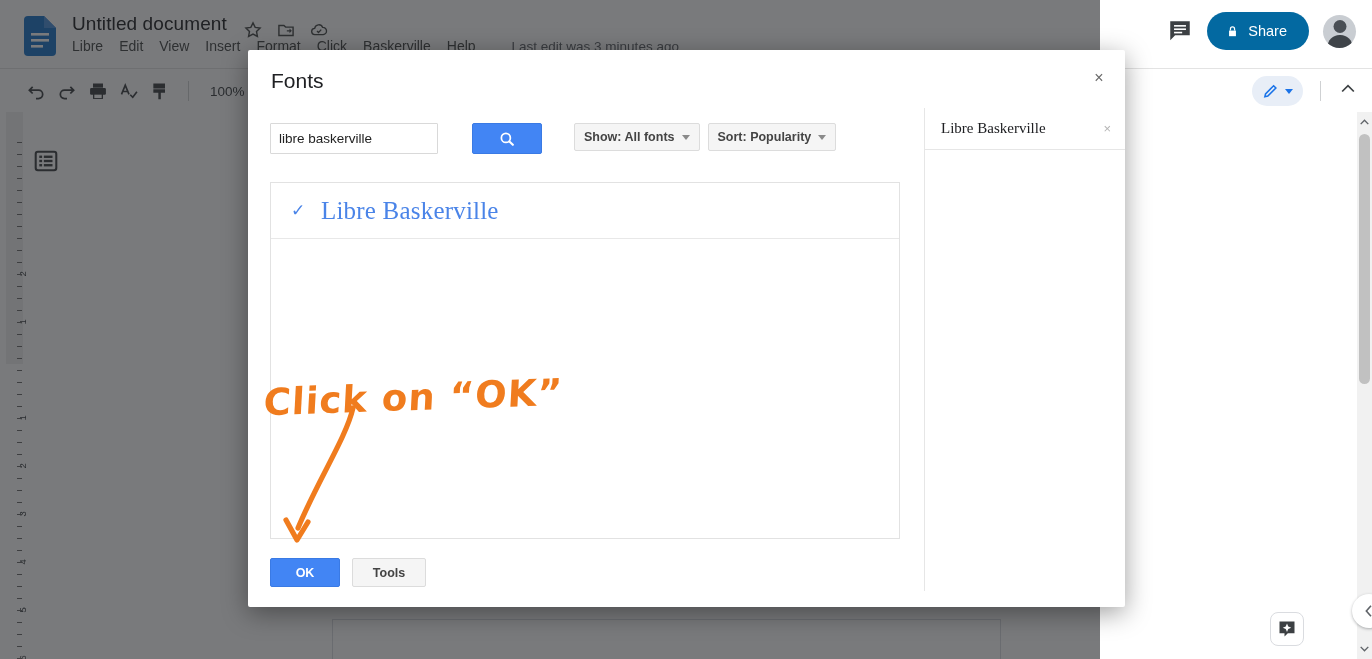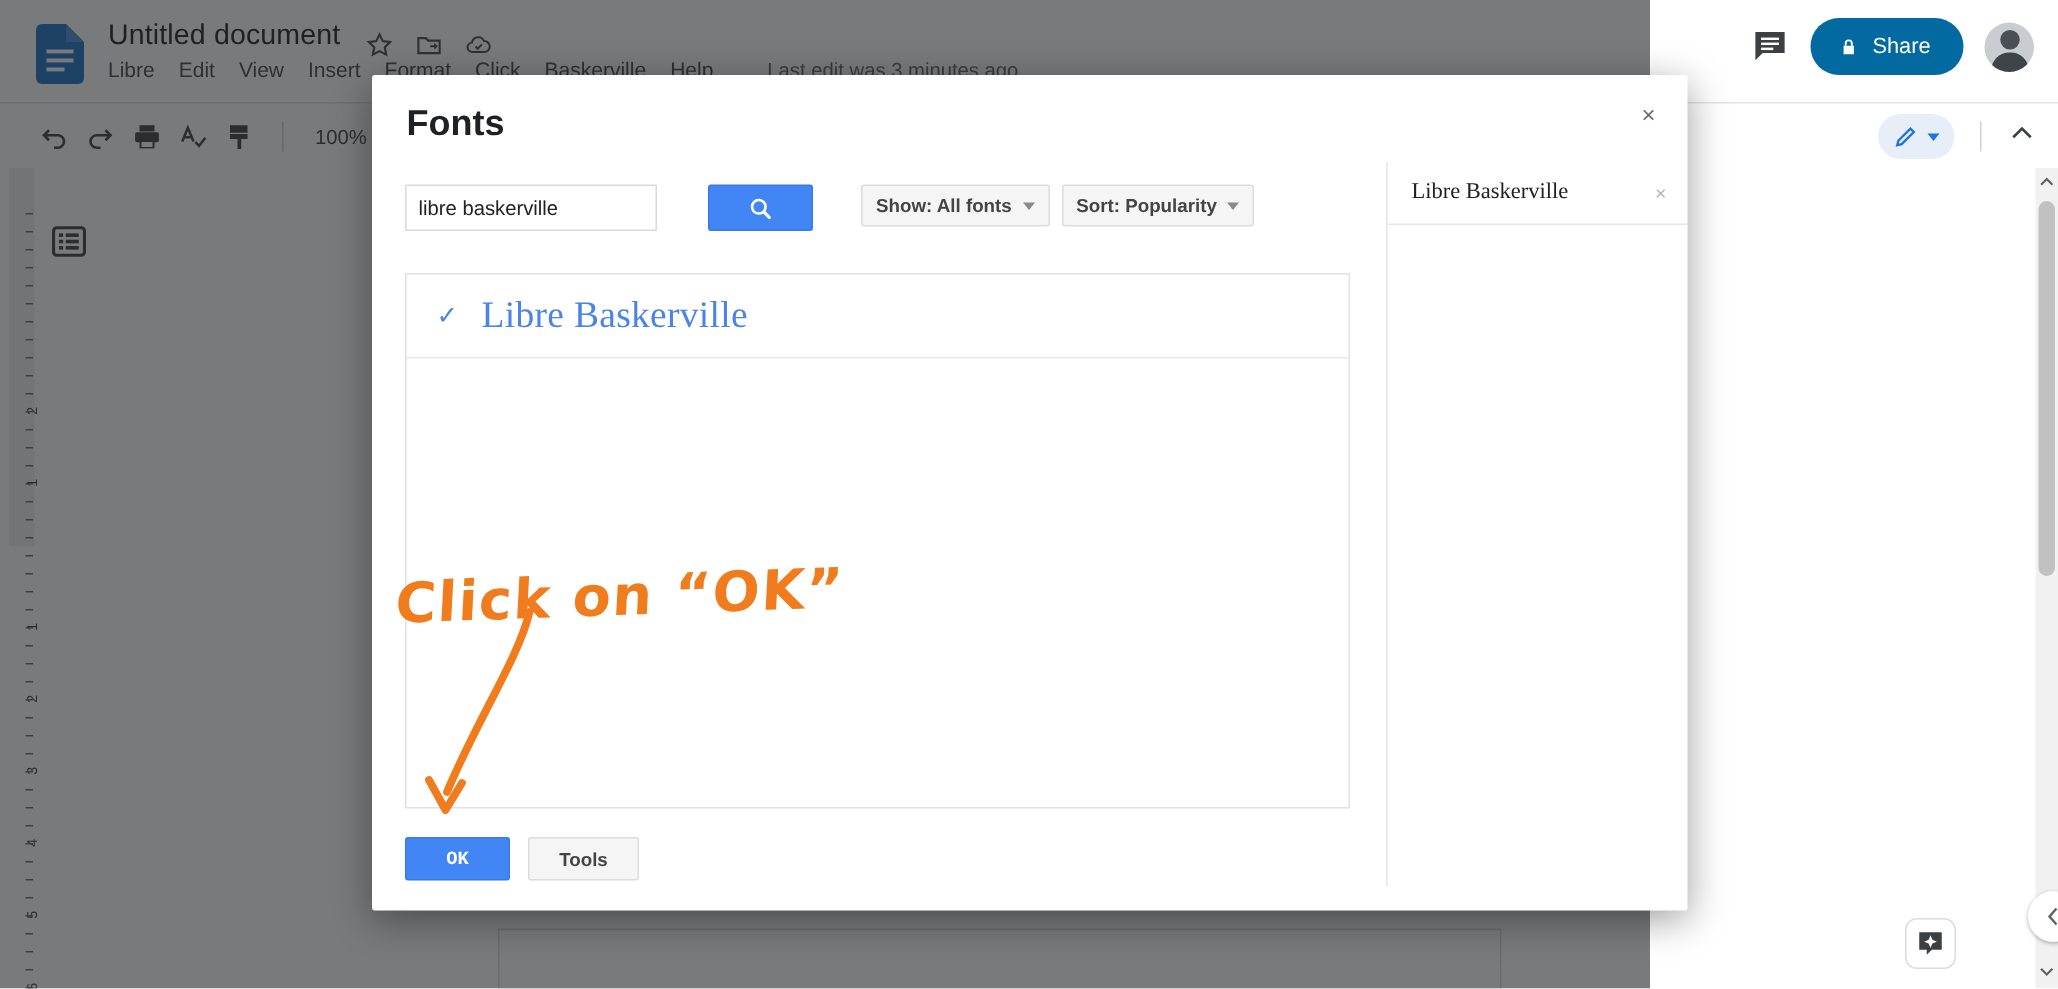--- a/index.html
+++ b/index.html
@@ -168,21 +168,21 @@
   
   .dialog {
     position: absolute; left: 248px; top: 50px;
     width: 877px; height: 557px;
     background: #ffffff;
     box-shadow: 0 6px 26px rgba(0,0,0,.38);
     border-radius: 2px;
   }
   .dlg-title {
     position: absolute; left: 23px; top: 19px;
-    font-size: 24px; color: #202124; font-weight: 700;
+    font-size: 21px; color: #202124; font-weight: 400;
   }
   .dlg-close {
     position: absolute; right: 14px; top: 16px;
     width: 24px; height: 24px;
     display: flex; align-items: center; justify-content: center;
     color: #6b6b6b; font-size: 16px; line-height: 1;
   }
   .search-row {
     position: absolute; left: 22px; top: 73px;
     display: flex; align-items: center;
@@ -235,21 +235,21 @@
   }
 
   .dlg-footer {
     position: absolute; left: 22px; top: 508px;
     display: flex; align-items: center; gap: 12px;
   }
   .btn-ok {
     width: 70px; height: 29px;
     background: #4285f4; border: 1px solid #3a7ae4; border-radius: 2px;
     color: #ffffff; font-size: 12.5px; font-weight: bold;
-    display: flex; align-items: center; justify-content: center; font-family: Liberation Mono, monospace;
+    display: flex; align-items: center; justify-content: center;
   }
   .btn-cancel {
     width: 74px; height: 29px;
     background: #f5f5f5; border: 1px solid #dcdcdc; border-radius: 2px;
     color: #444; font-size: 12.5px; font-weight: bold;
     display: flex; align-items: center; justify-content: center;
   }
 
   
   .myfonts-panel {

